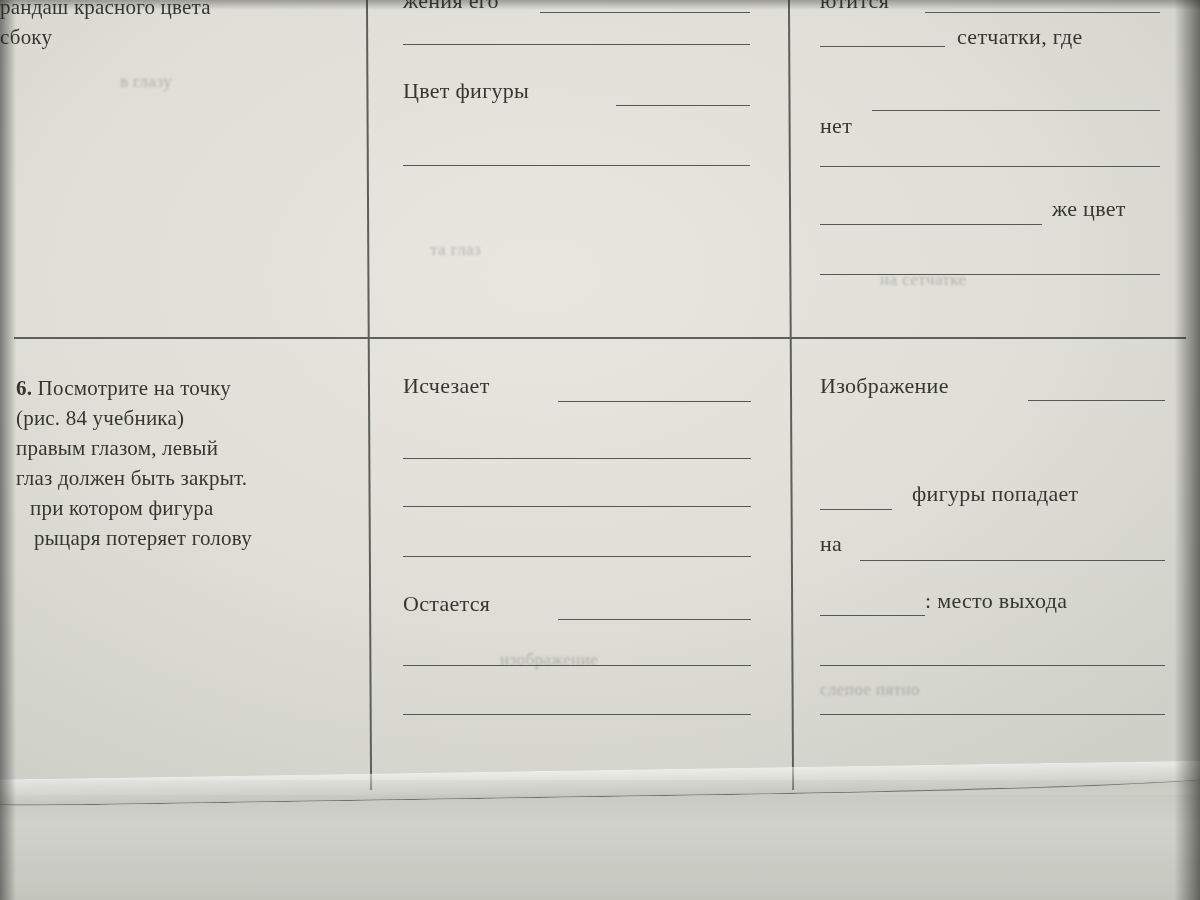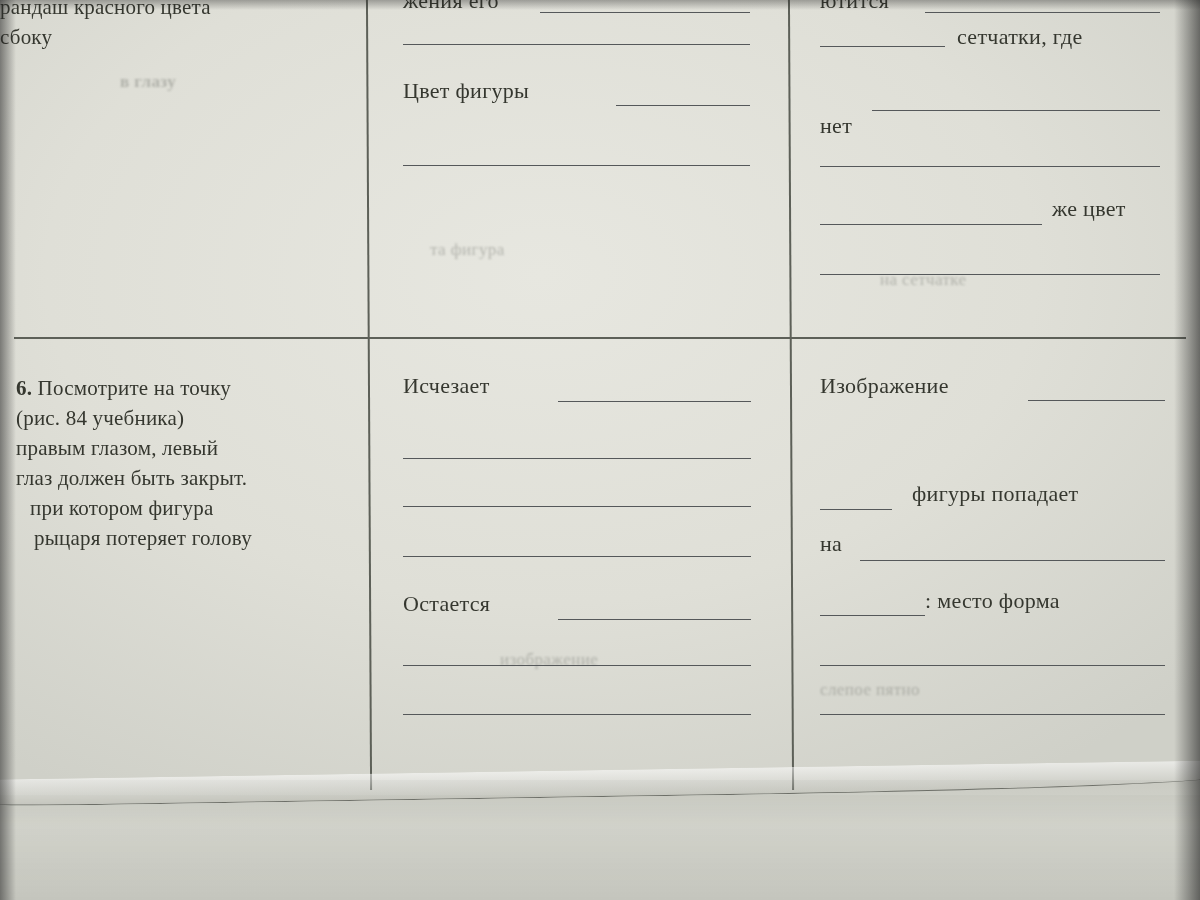--- a/index.html
+++ b/index.html
@@ -119,22 +119,22 @@
   }
 </style>
 </head>
 <body>
 
 <div id="page">
 
   <div class="paper"></div>
   <div class="paper-shadow-bottom"></div>
 
-  <div class="ghost-text" style="left:120px; top:72px;font-weight:bold;">в глазу</div>
-  <div class="ghost-text" style="left:430px; top:240px;">та фигура</div>
+  <div class="ghost-text" style="left:120px; top:72px;">в глазу</div>
+  <div class="ghost-text" style="left:430px; top:240px;">та глаз</div>
   <div class="ghost-text" style="left:880px; top:270px;font-family:Liberation Serif, serif;">на сетчатке</div>
   <div class="ghost-text" style="left:500px; top:650px;">изображение</div>
   <div class="ghost-text" style="left:820px; top:680px;">слепое пятно</div>
 
   <div class="vline" style="left:368px; top:-10px; height:800px;"></div>
   <div class="vline" style="left:790px; top:-10px; height:800px;"></div>
   <div class="hline" style="left:14px; top:337px; width:1172px;"></div>
 
   <div class="cell qtext" style="left:0px; top:-8px; width:350px;">
     <div>рандаш красного цвета</div>
@@ -195,21 +195,21 @@
     <div class="lbl" style="position:absolute; left:0px; top:0px;">Изображение</div>
     <div class="rule" style="left:208px; top:27px; width:137px;"></div>
 
     <div class="rule" style="left:0px; top:136px; width:72px;"></div>
     <div class="lbl" style="position:absolute; left:92px; top:108px;">фигуры попадает</div>
 
     <div class="lbl" style="position:absolute; left:0px; top:158px;">на</div>
     <div class="rule" style="left:40px; top:187px; width:305px;"></div>
 
     <div class="rule" style="left:0px; top:242px; width:105px;"></div>
-    <div class="lbl" style="position:absolute; left:105px; top:215px;">: место форма</div>
+    <div class="lbl" style="position:absolute; left:105px; top:215px;">: место выхода</div>
 
     <div class="rule" style="left:0px; top:292px; width:345px;"></div>
     <div class="rule" style="left:0px; top:341px; width:345px;"></div>
   </div>
 
   <div class="bottom-fuzz"></div>
   <div class="paper-edge"></div>
 
   <div class="dark-left"></div>
   <div class="dark-right"></div>

